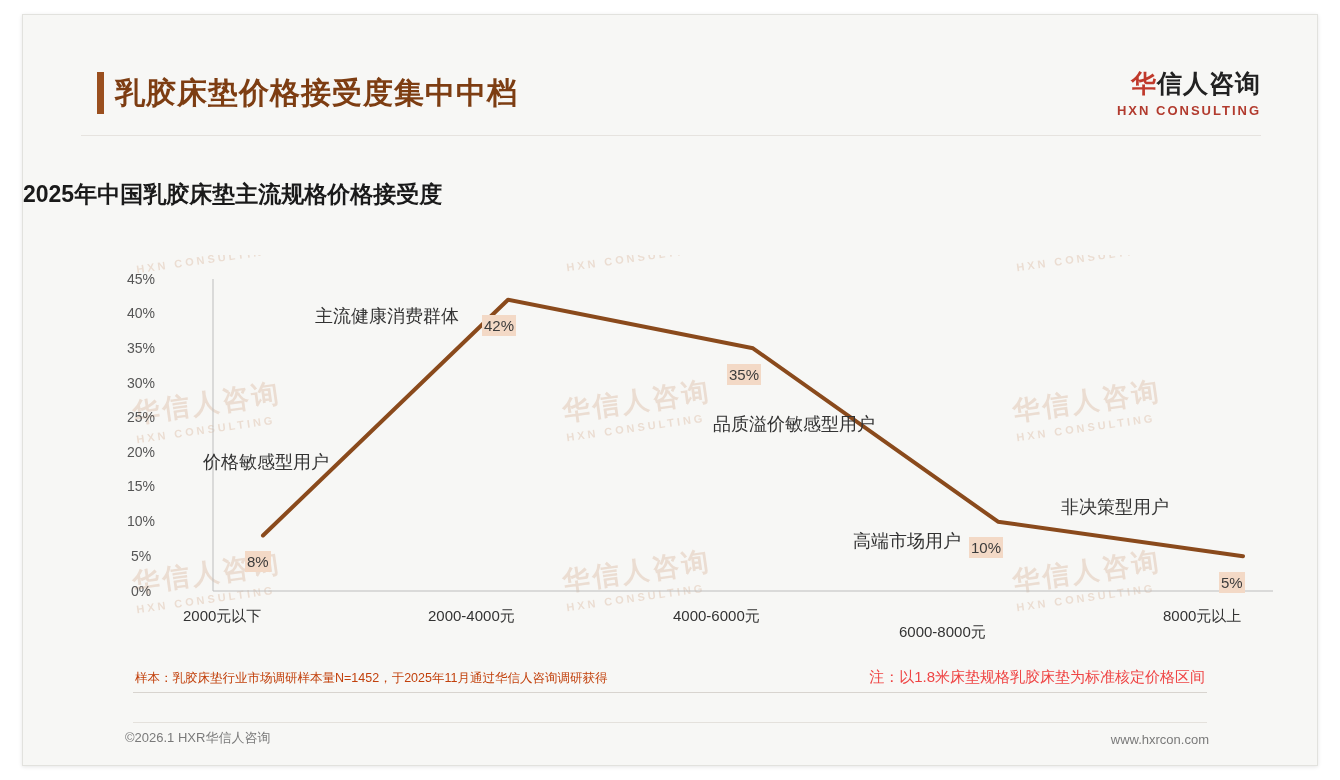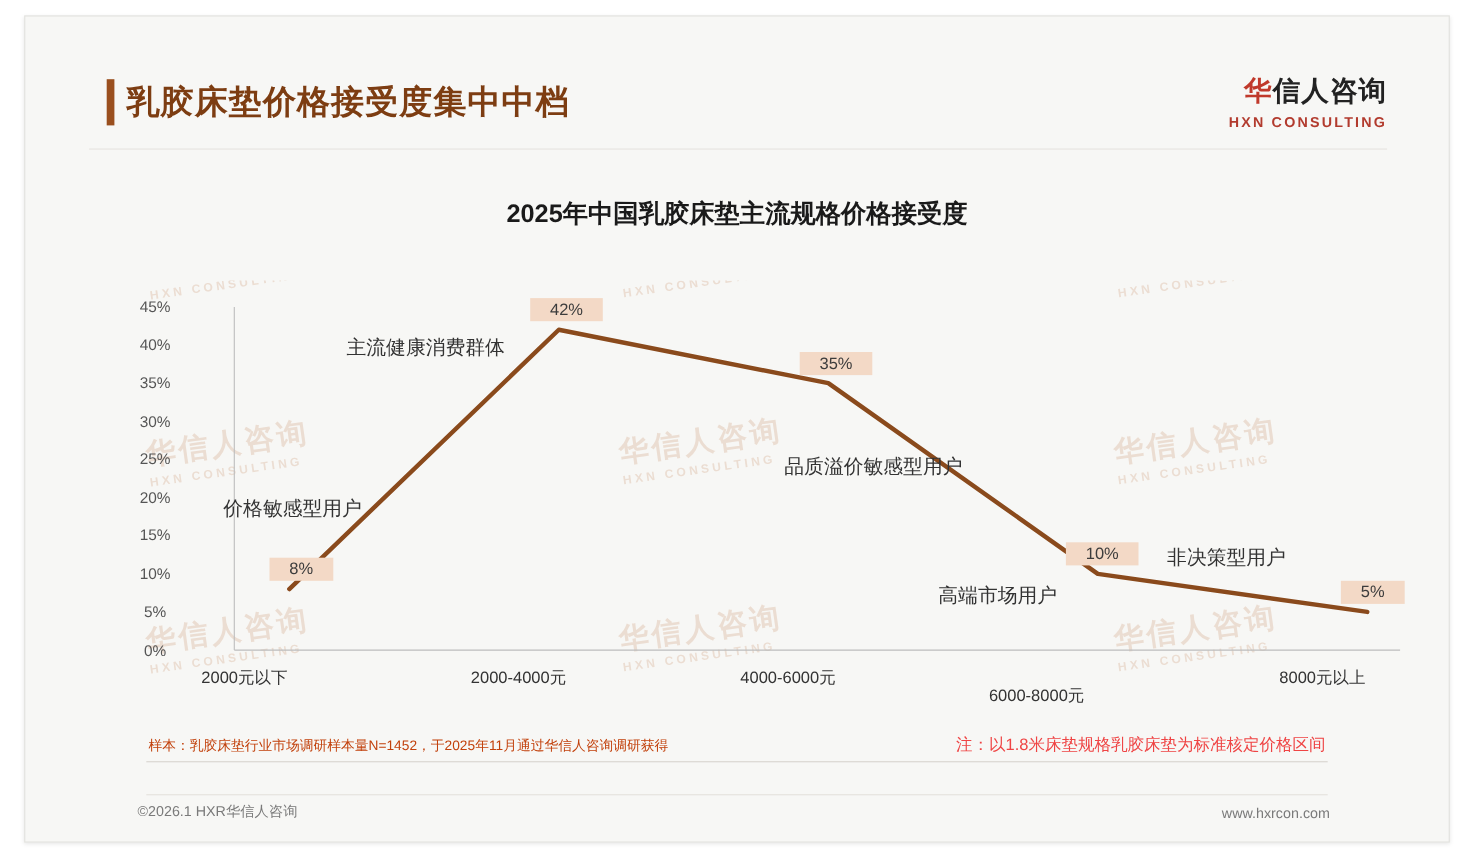--- a/index.html
+++ b/index.html
@@ -82,21 +82,21 @@
     height: 1px;
     background: #e6e3df;
   }
 
   
   .chart-title {
     position: absolute;
     left: 0;
     right: 0;
     top: 164px;
-    text-align: center;
+    text-align: left;
     font-size: 23px;
     font-weight: bold;
     color: #1a1a1a;
   }
   .plot {
     position: absolute;
     left: 70px;
     top: 240px;
     width: 1180px;
     height: 400px;
@@ -134,22 +134,23 @@
     font-size: 15px;
     color: #333333;
     text-align: left;
     white-space: nowrap;
   }
   .dlabel {
     position: absolute;
     font-size: 15px;
     color: #3c3c3c;
     background: #f3d9c6;
-    padding: 2px 18px;
-    white-space: nowrap;
+    padding: 2px 2px;
+    white-space: nowrap;
+    margin-top: 44px;
   }
   .annot {
     position: absolute;
     font-size: 18px;
     color: #333333;
     white-space: nowrap;
   }
 
   
   .foot-rule {

